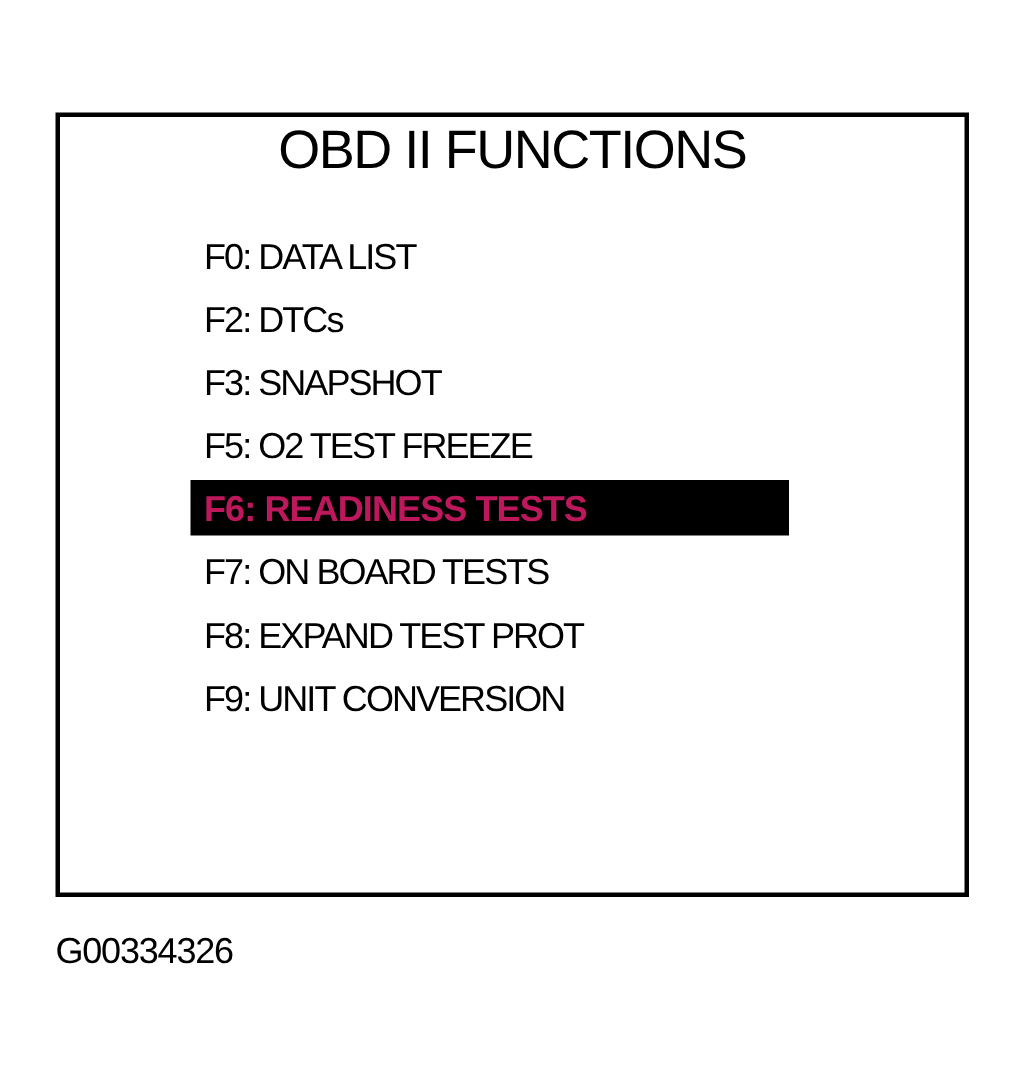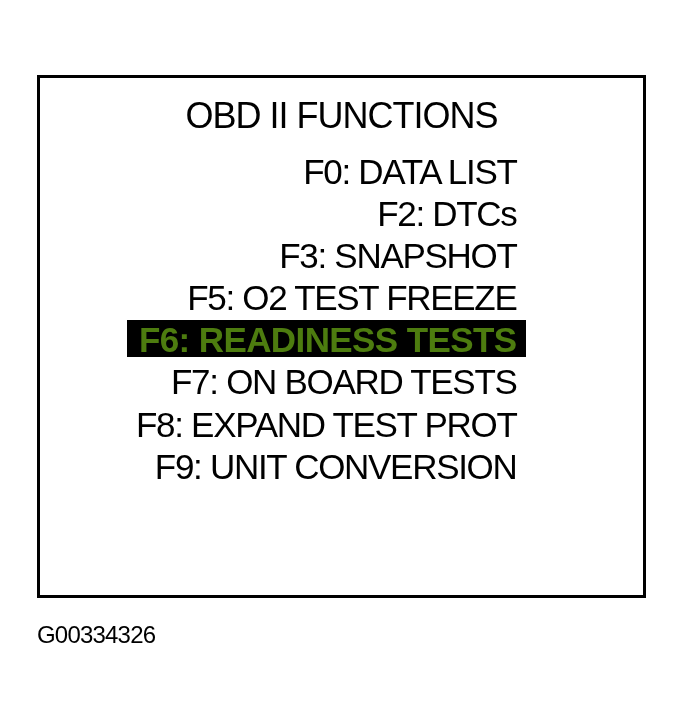--- a/index.html
+++ b/index.html
@@ -21,56 +21,55 @@
       top: 75px;
       width: 603px;
       height: 517px;
       border: 3px solid #000000;
       box-sizing: content-box;
     }
     .title {
       position: absolute;
       left: 0;
       right: 0;
-      top: 16px;
+      top: 0;
       text-align: center;
       font-size: 36px;
       line-height: 44px;
       letter-spacing: -1px;
       white-space: nowrap;
     }
     .menu-list {
       position: absolute;
       left: 96px;
       top: 73px;
       margin: 0;
       padding: 0;
       list-style: none;
     }
     .menu-item {
       display: block;
       height: 42.1px;
       line-height: 42px;
-      font-size: 35px;
+      font-size: 24px;
       letter-spacing: -1.3px;
       white-space: nowrap;
       position: relative;
-      text-align: right;
     }
     .menu-item .key {
       display: inline;
     }
     .menu-item .sep {
       display: inline;
     }
     .menu-item .label {
       display: inline;
     }
     .menu-item.selected {
-      color: #4d7c0f;
+      color: #be185d;
       font-weight: bold;
       letter-spacing: -0.6px;
     }
     .menu-item.selected::before {
       content: "";
       position: absolute;
       left: -9px;
       top: 1px;
       width: 399px;
       height: 37px;

